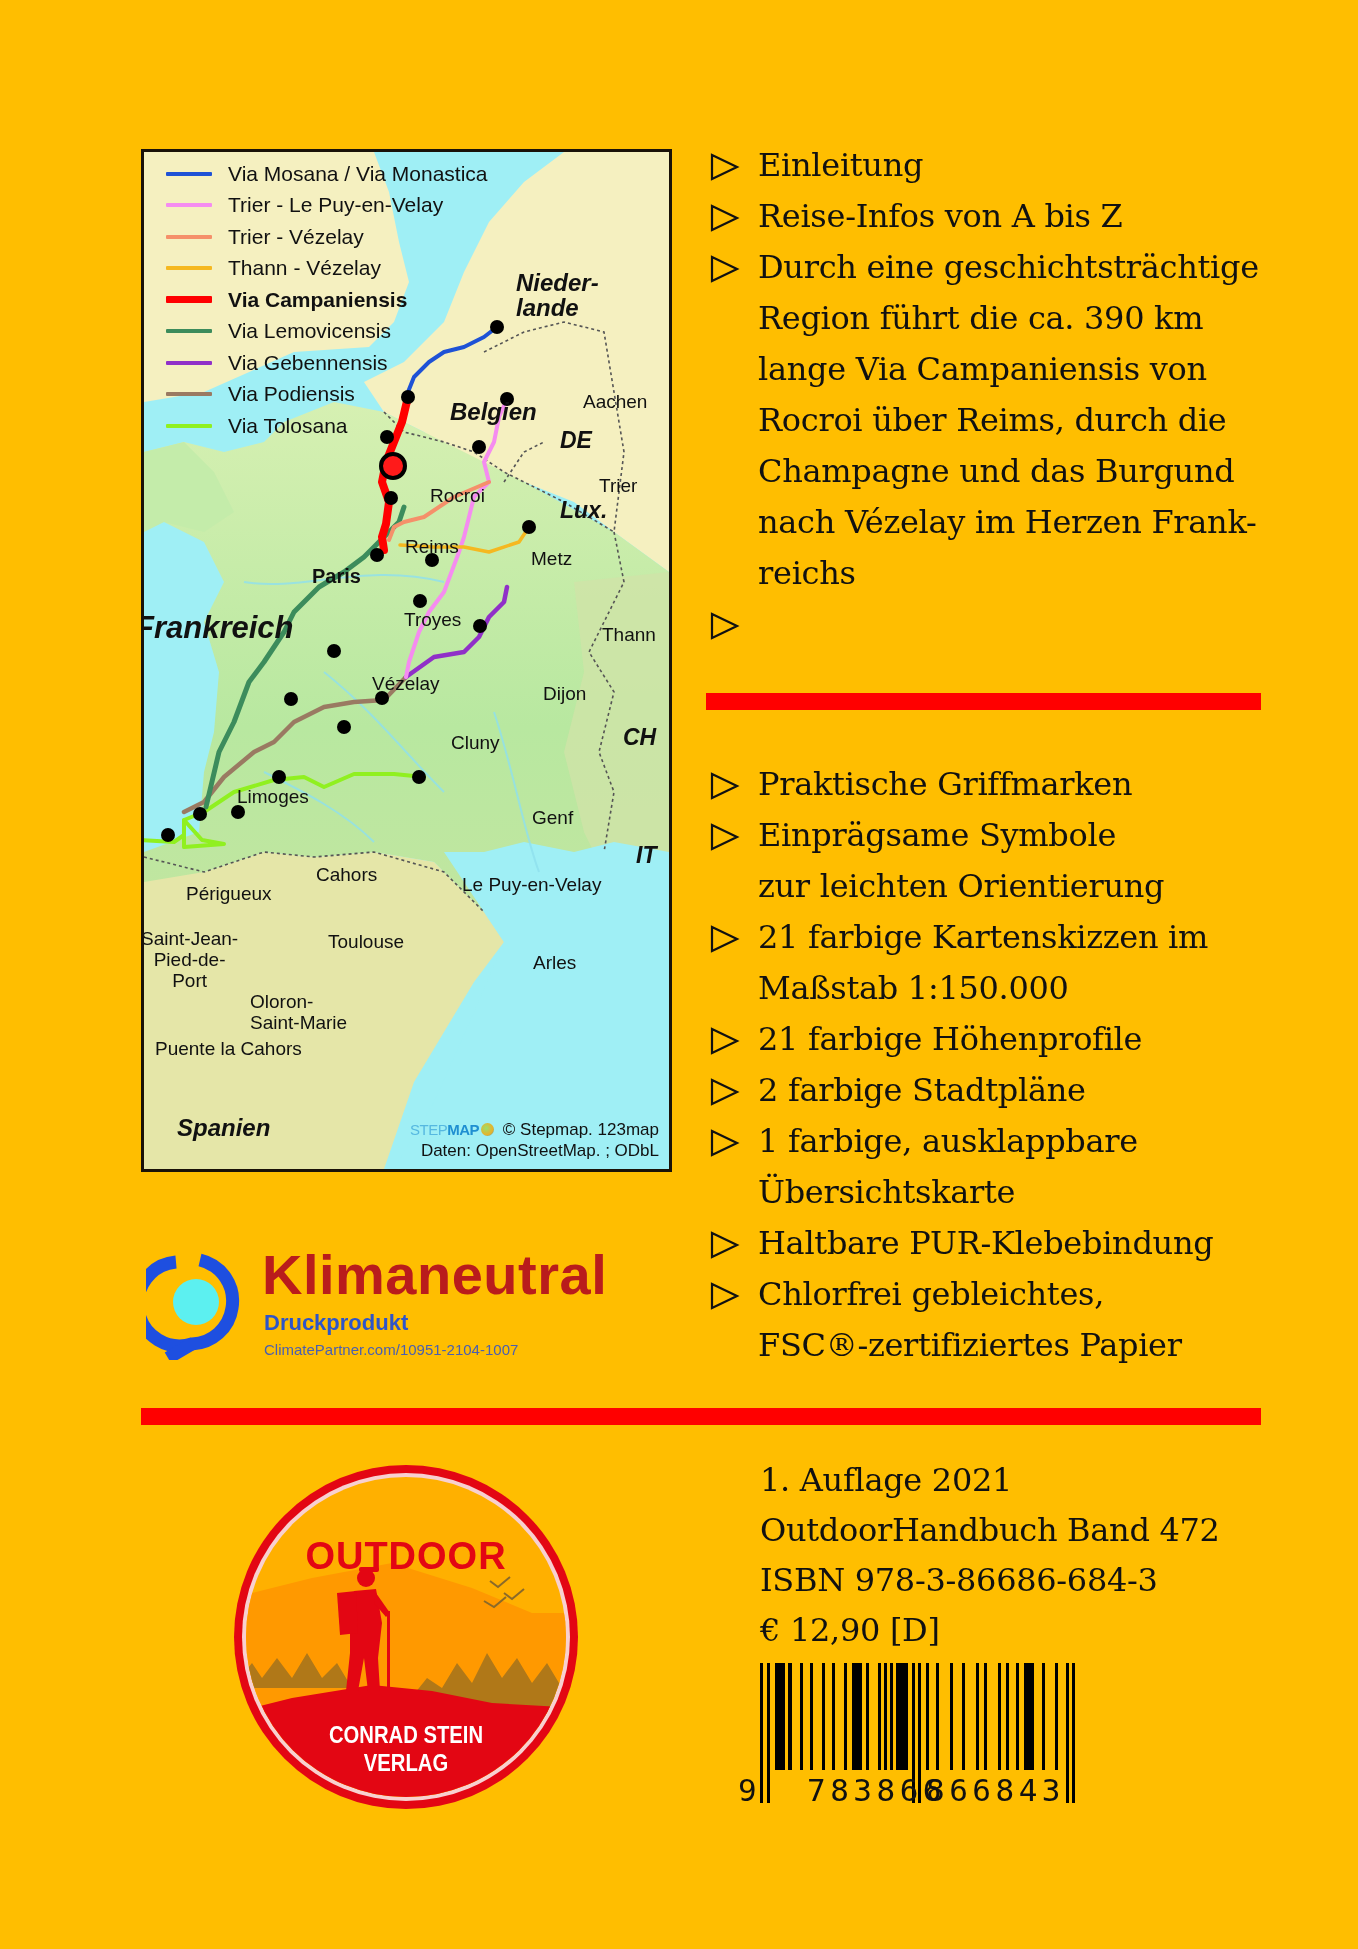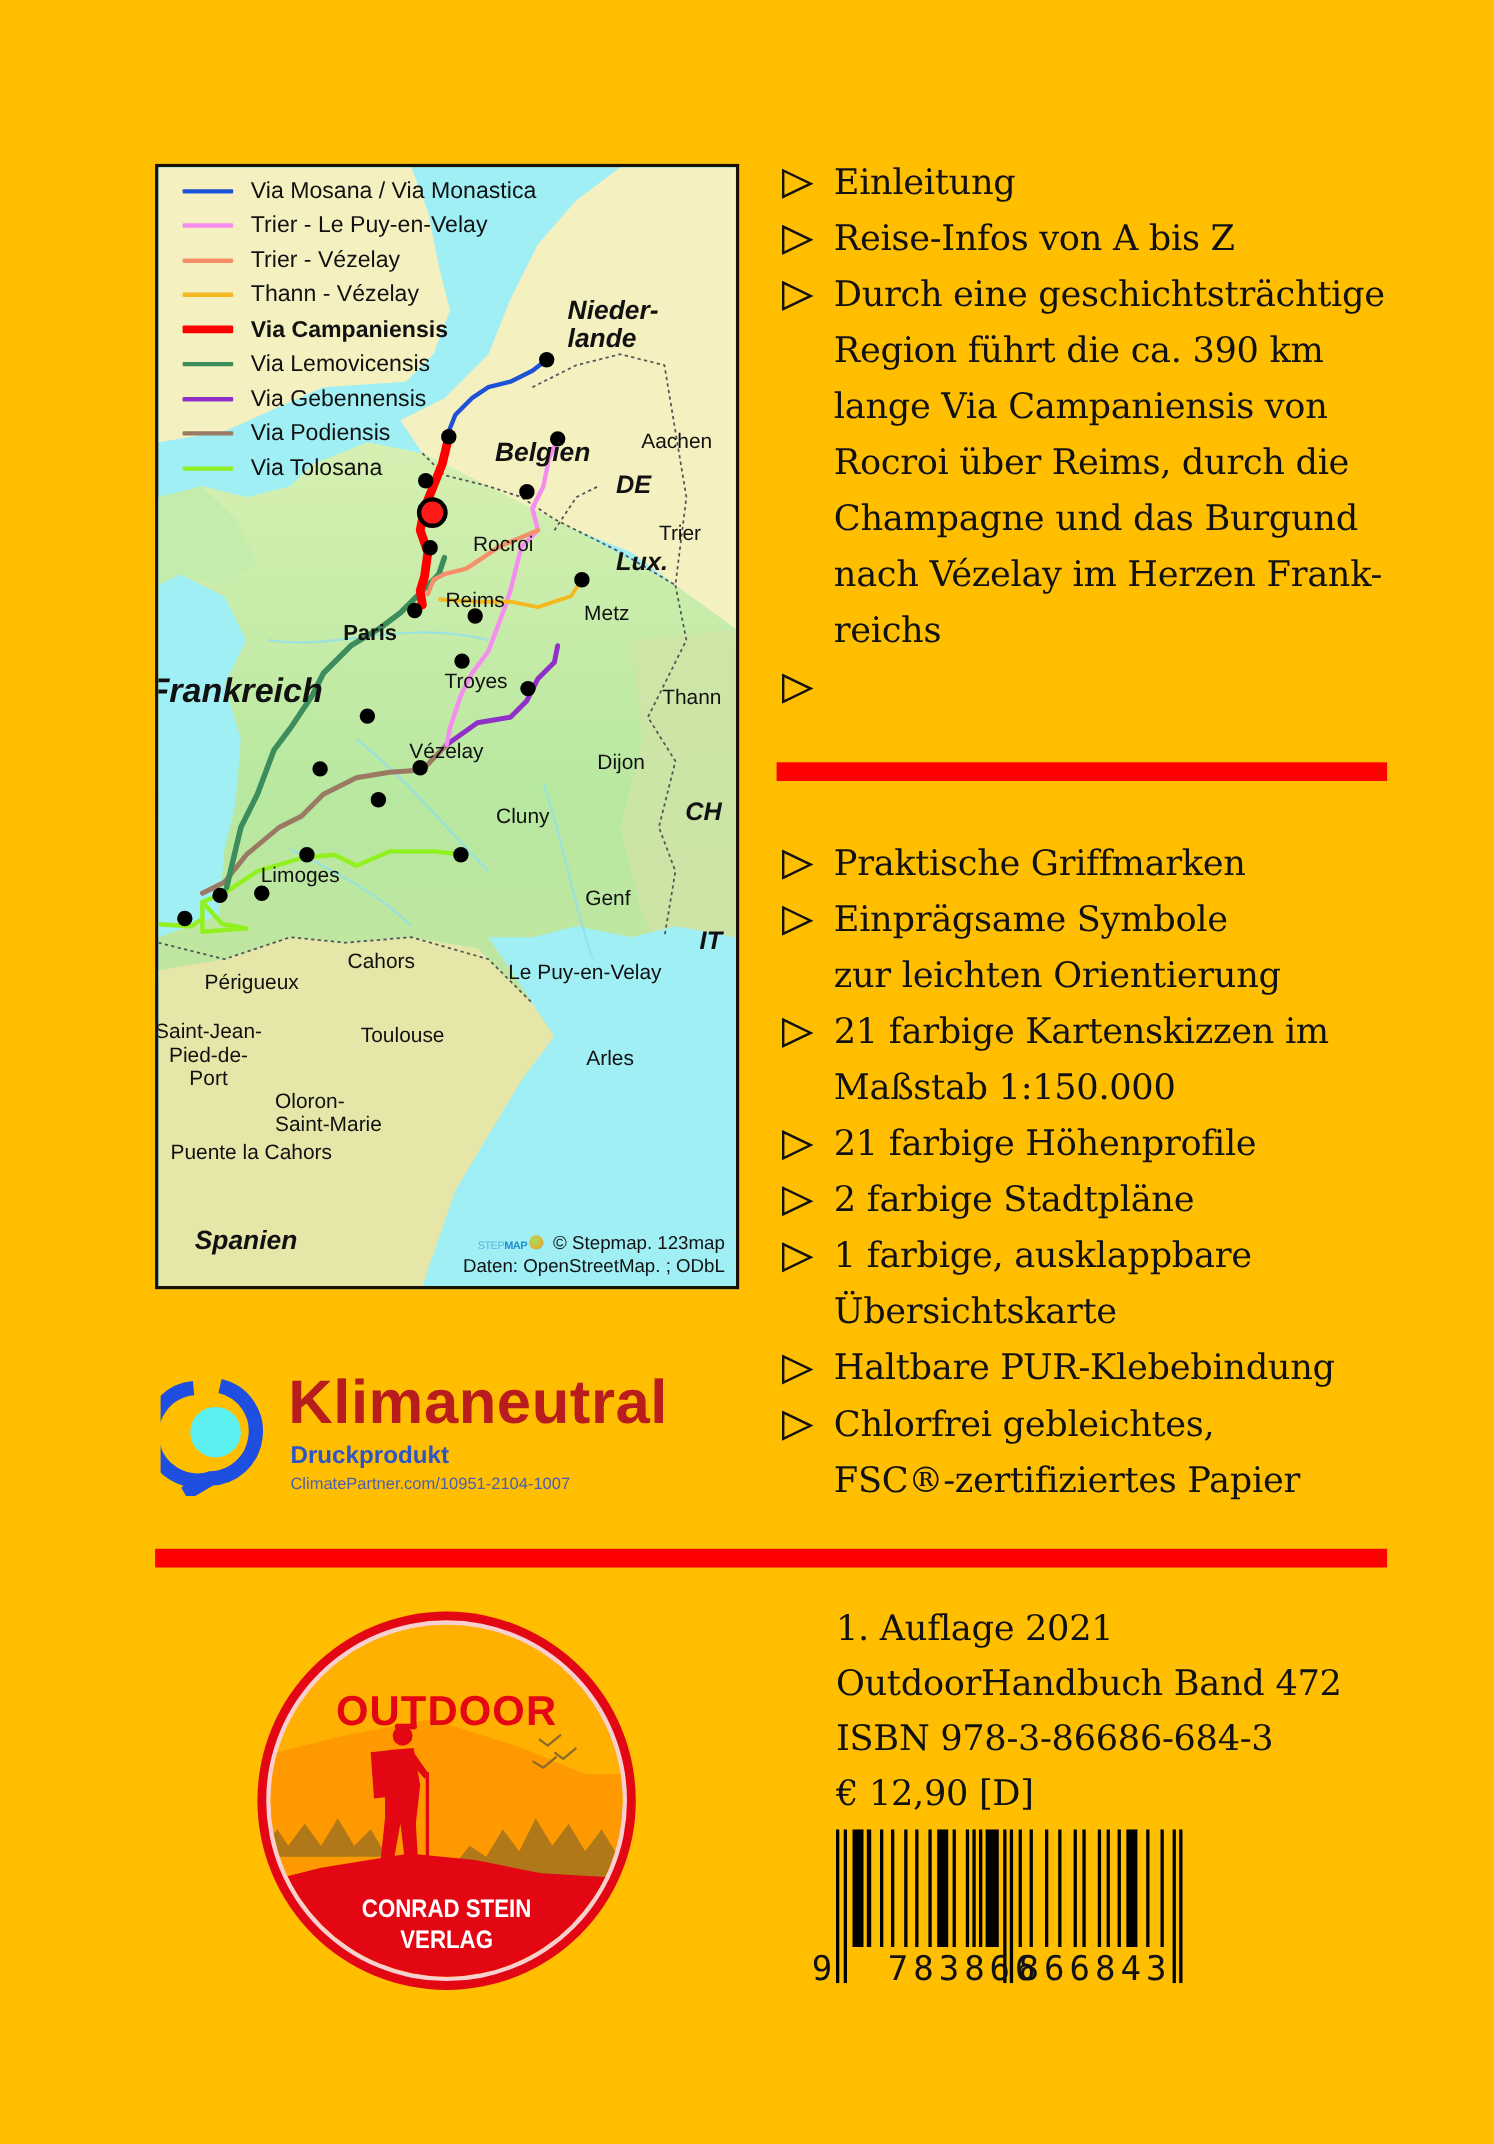--- a/index.html
+++ b/index.html
@@ -16,21 +16,21 @@
   .legend { position:absolute; left:22px; top:6px; }
   .legend-row { display:flex; align-items:center; height:31.5px; }
   .legend-line { width:46px; height:4px; margin-right:16px; border-radius:1px; }
   .legend-line.bold { height:7px; }
   .legend-label { font-size:21px; color:#111; white-space:nowrap; }
   .legend-label.bold { font-weight:bold; }
   .city { position:absolute; font-size:19px; color:#111; white-space:nowrap; line-height:1; }
   .city.paris { font-weight:bold; font-size:20px; }
   .country { position:absolute; font-weight:bold; font-style:italic; color:#111; white-space:nowrap; line-height:1.05; }
   .credit { position:absolute; right:10px; bottom:8px; text-align:right; font-size:17px; line-height:1.25; color:#111; }
-  .stepmap-logo { font-family:"Liberation Sans Narrow","Liberation Sans",sans-serif; font-size:10px; letter-spacing:-0.5px; }
+  .stepmap-logo { font-family:"Liberation Sans Narrow","Liberation Sans",sans-serif; font-size:15px; letter-spacing:-0.5px; }
   .stepmap-logo .a { color:#56b8e0; }
   .stepmap-logo .b { color:#1f8fd1; font-weight:bold; }
   .globe { display:inline-block; width:13px; height:13px; border-radius:50%; background:radial-gradient(circle at 40% 40%, #9be06a, #e8b22a 60%, #2aa0d8); vertical-align:-1px; margin:0 4px 0 2px; }
 
   
   .list { position:absolute; left:710px; margin:0; padding:0; list-style:none; }
   .list li { display:flex; font-family:"DejaVu Serif", "Liberation Serif", serif; font-size:32px; line-height:51px; color:#111; }
   .tri { width:48px; flex:0 0 48px; position:relative; }
   .tri svg { position:absolute; left:0; top:13px; }
   .li-text { white-space:pre-line; letter-spacing:-0.3px; }

